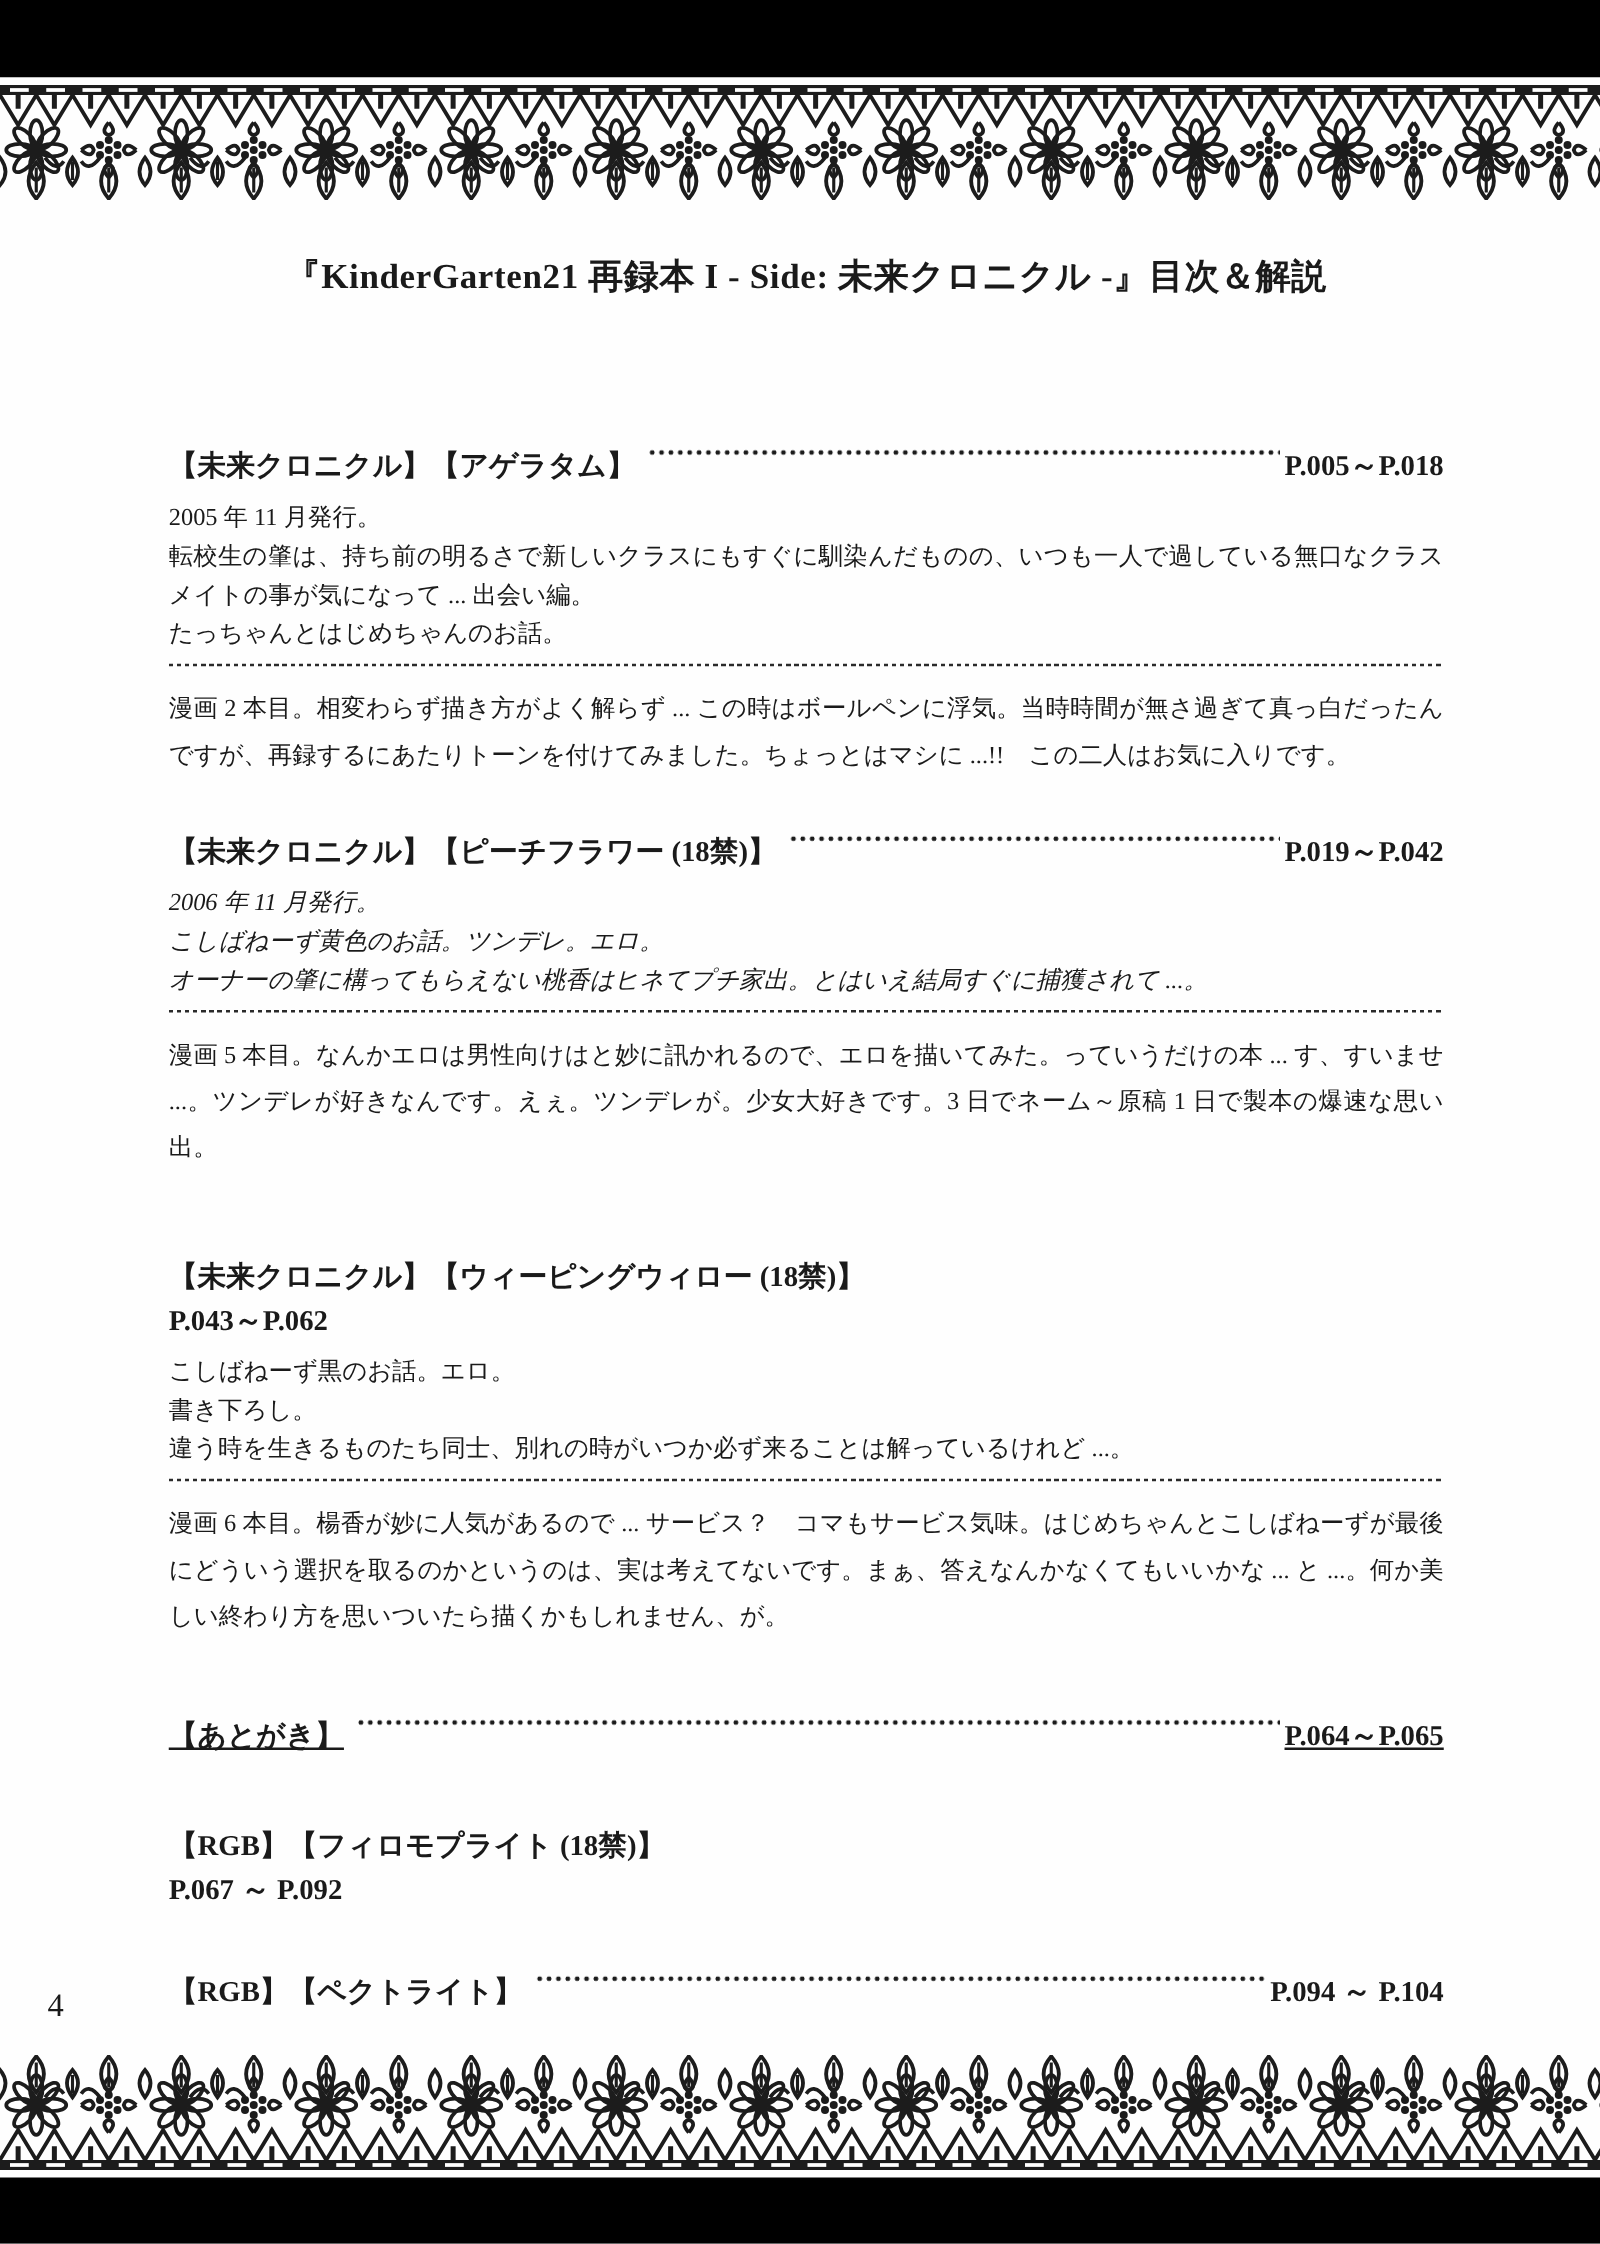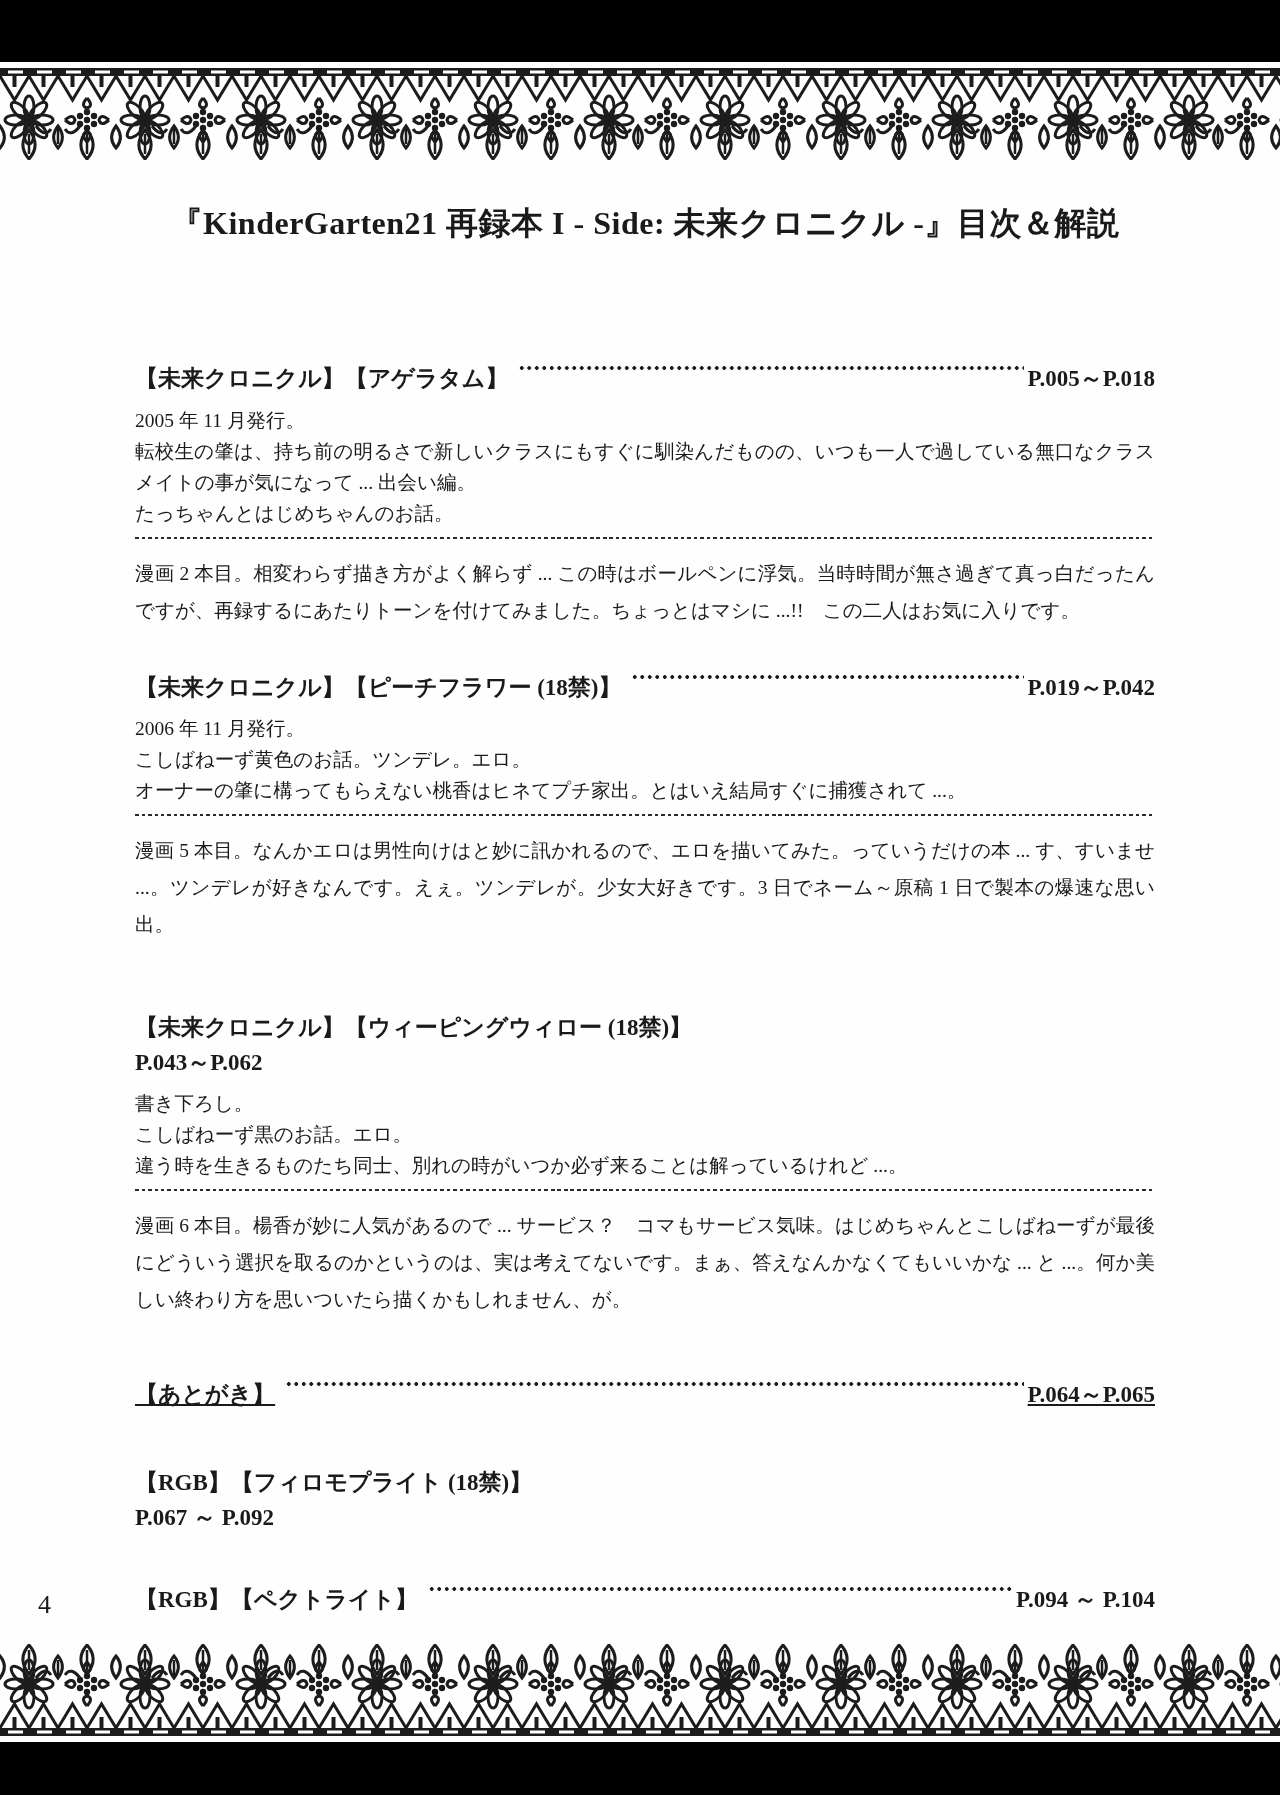--- a/index.html
+++ b/index.html
@@ -19,21 +19,21 @@
   .lace-svg { display:block; }
   .lace-flip { transform:scaleY(-1); }
   .bottom-deco { position:absolute; left:0; right:0; bottom:0; }
 
   .content {
     position:absolute; top:160px; left:135px; width:1020px;
   }
   .doc-title {
     margin-top:42px;
     text-align:center;
-    font-size:32px;
+    font-size:28px;
     font-weight:600;
     letter-spacing:0.5px;
     white-space:nowrap;
   }
   .entry-heading {
     display:flex;
     font-size:23px;
     font-weight:700;
     line-height:30px;
   }
@@ -63,21 +63,21 @@
   .commentary {
     margin:16px 0 0 0;
     font-size:19.5px;
     line-height:37px;
     text-align:justify;
   }
   
   #h1 { margin-top:118px; }
   #d1 { margin-top:11px; }
   #h2 { margin-top:44px; }
-  #d2 { margin-top:10px; }
+  #d2 { margin-top:10px;font-style:italic; }
   #h3 { margin-top:70px;flex-direction:column; }
   #d3 { margin-top:10px; }
   #h4 { margin-top:62px;text-decoration:underline; }
   #h5 { margin-top:58px;flex-direction:column; }
   #h6 { margin-top:52px; }
 
   .page-number {
     position:absolute;
     left:38px; top:1590px;
     font-size:26px;
@@ -184,22 +184,22 @@
     </div>
     <div class="sep"></div>
     <p class="commentary">漫画 5 本目。なんかエロは男性向けはと妙に訊かれるので、エロを描いてみた。っていうだけの本 ... す、すいませ ...。ツンデレが好きなんです。えぇ。ツンデレが。少女大好きです。3 日でネーム～原稿 1 日で製本の爆速な思い出。</p>
 
     <div class="entry-heading" id="h3">
       <span class="entry-label">【未来クロニクル】【ウィーピングウィロー (18禁)】</span>
       <span class="leader"></span>
       <span class="entry-pages">P.043～P.062</span>
     </div>
     <div class="desc" id="d3">
+      <p>こしばねーず黒のお話。エロ。</p>
       <p>書き下ろし。</p>
-      <p>こしばねーず黒のお話。エロ。</p>
       <p>違う時を生きるものたち同士、別れの時がいつか必ず来ることは解っているけれど ...。</p>
     </div>
     <div class="sep"></div>
     <p class="commentary">漫画 6 本目。楊香が妙に人気があるので ... サービス？　コマもサービス気味。はじめちゃんとこしばねーずが最後にどういう選択を取るのかというのは、実は考えてないです。まぁ、答えなんかなくてもいいかな ... と ...。何か美しい終わり方を思いついたら描くかもしれません、が。</p>
 
     <div class="entry-heading" id="h4">
       <span class="entry-label">【あとがき】</span>
       <span class="leader"></span>
       <span class="entry-pages">P.064～P.065</span>
     </div>

